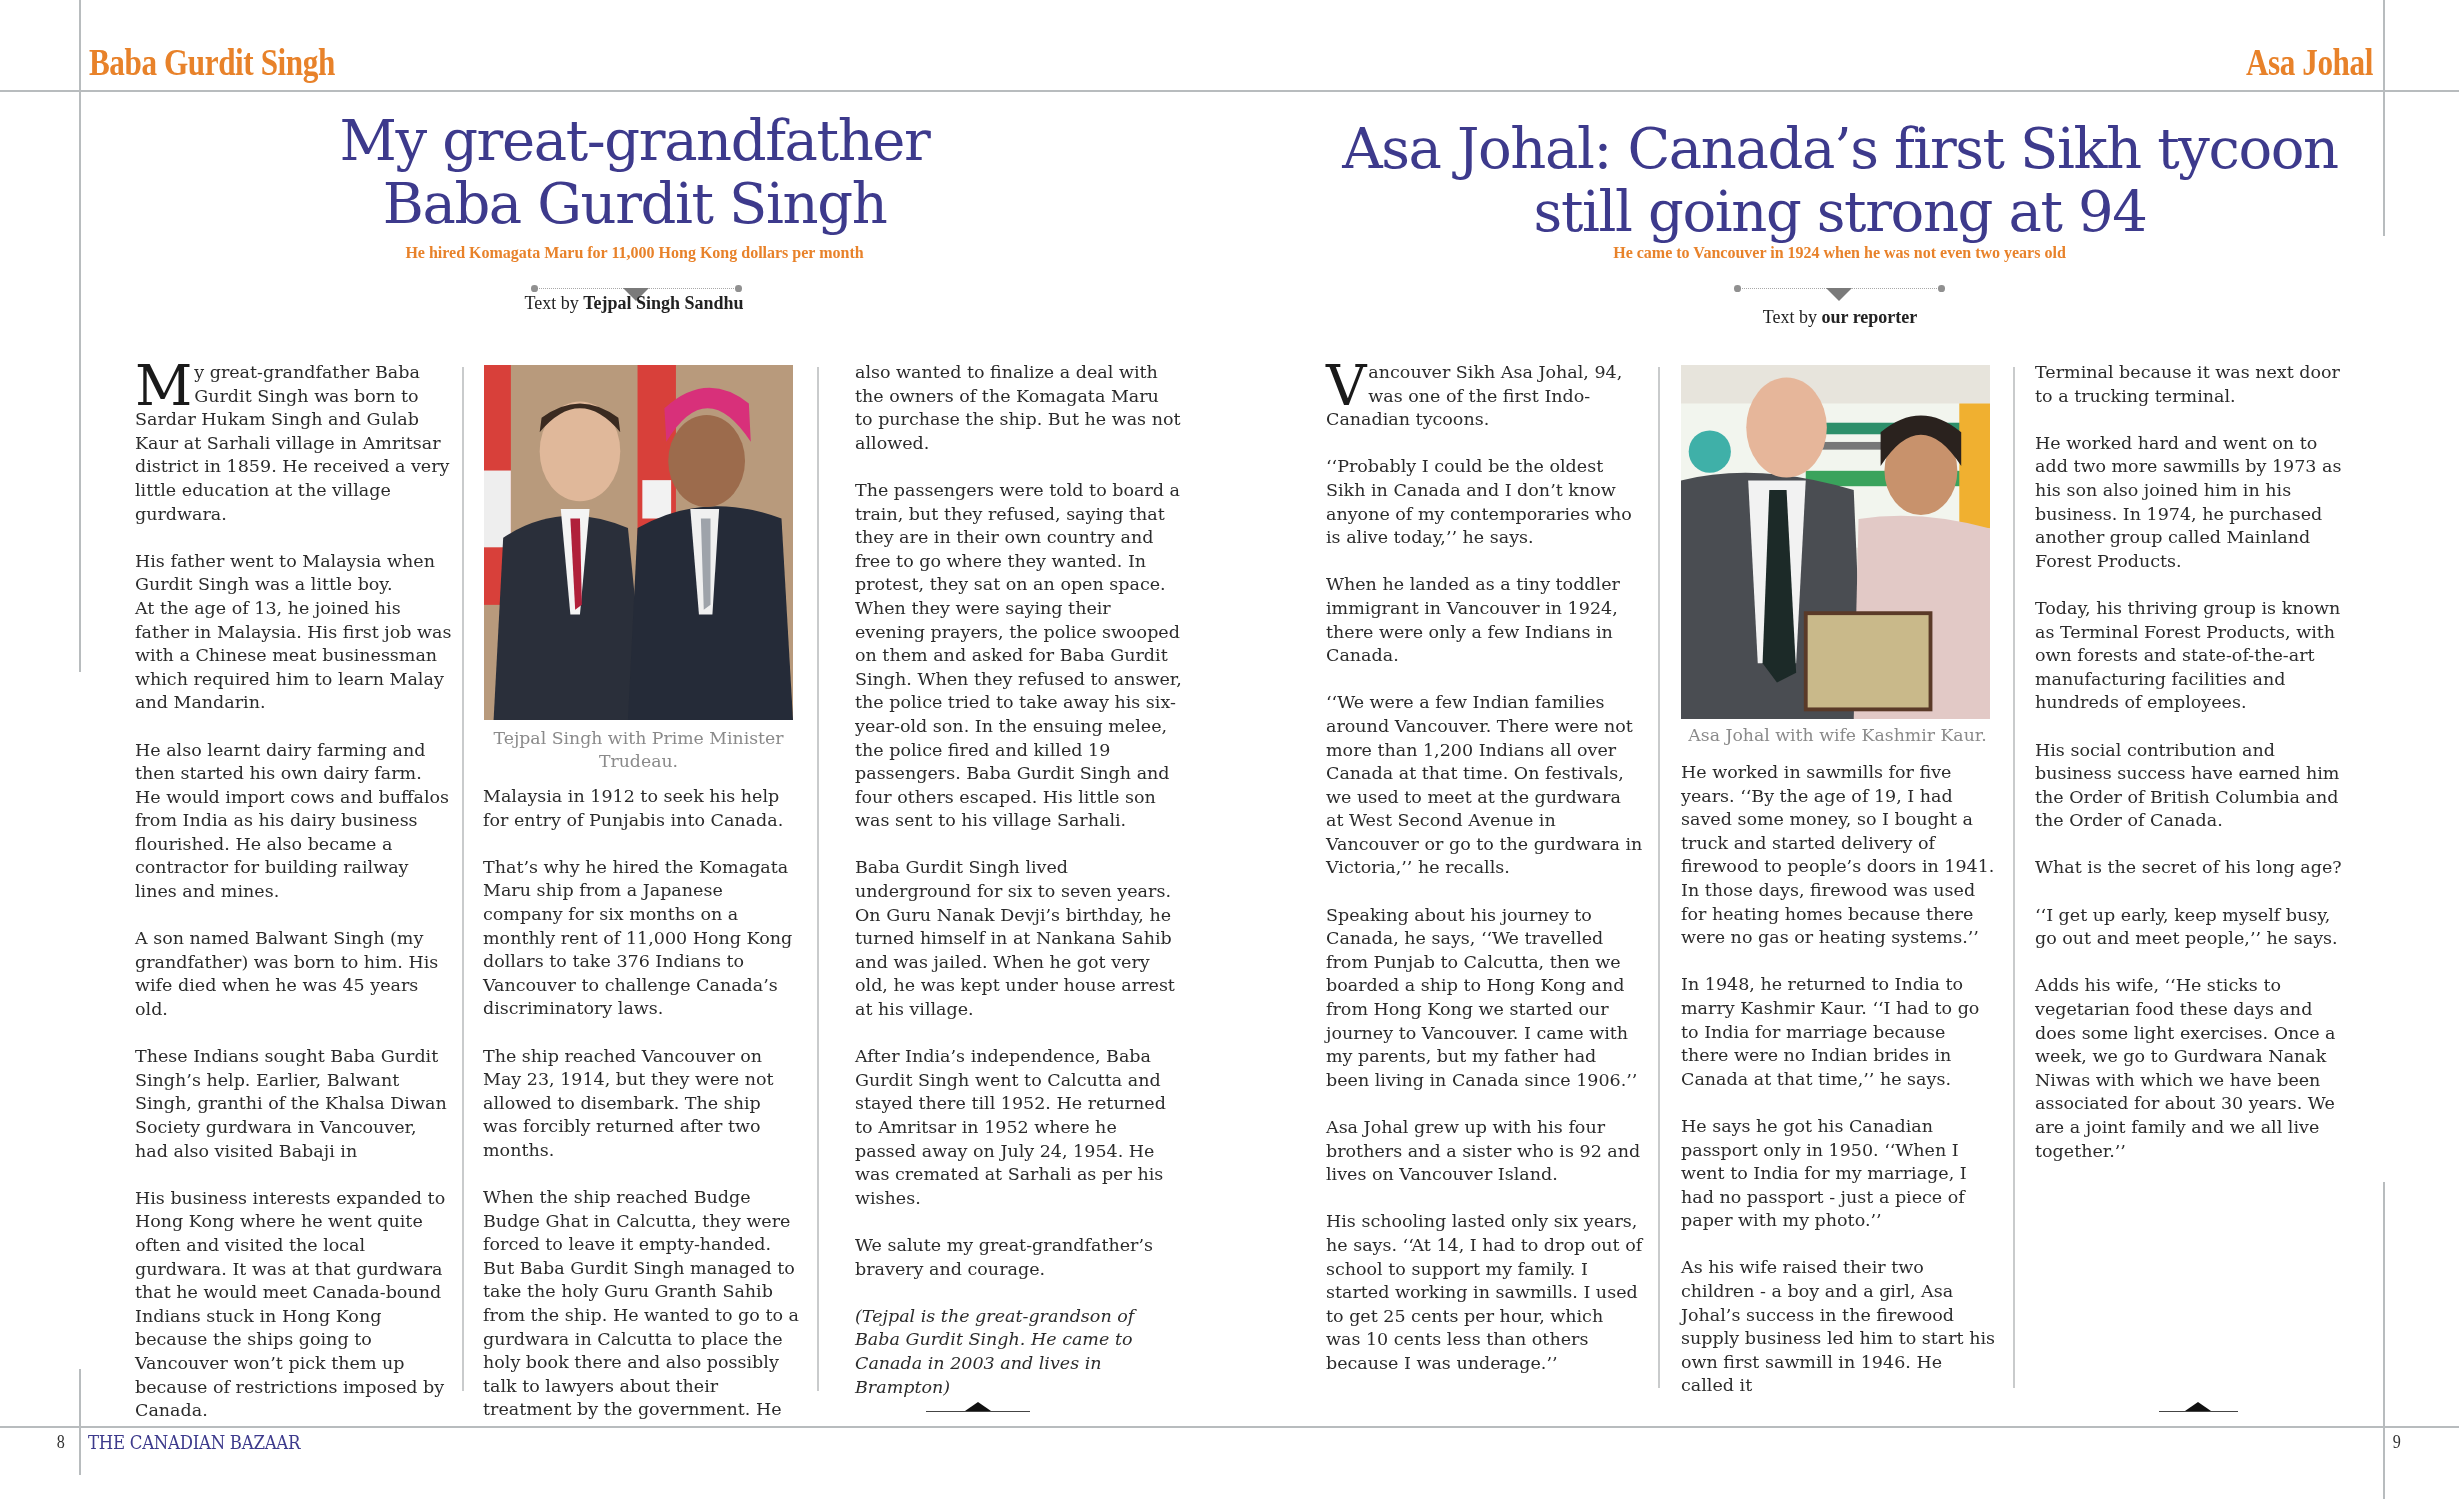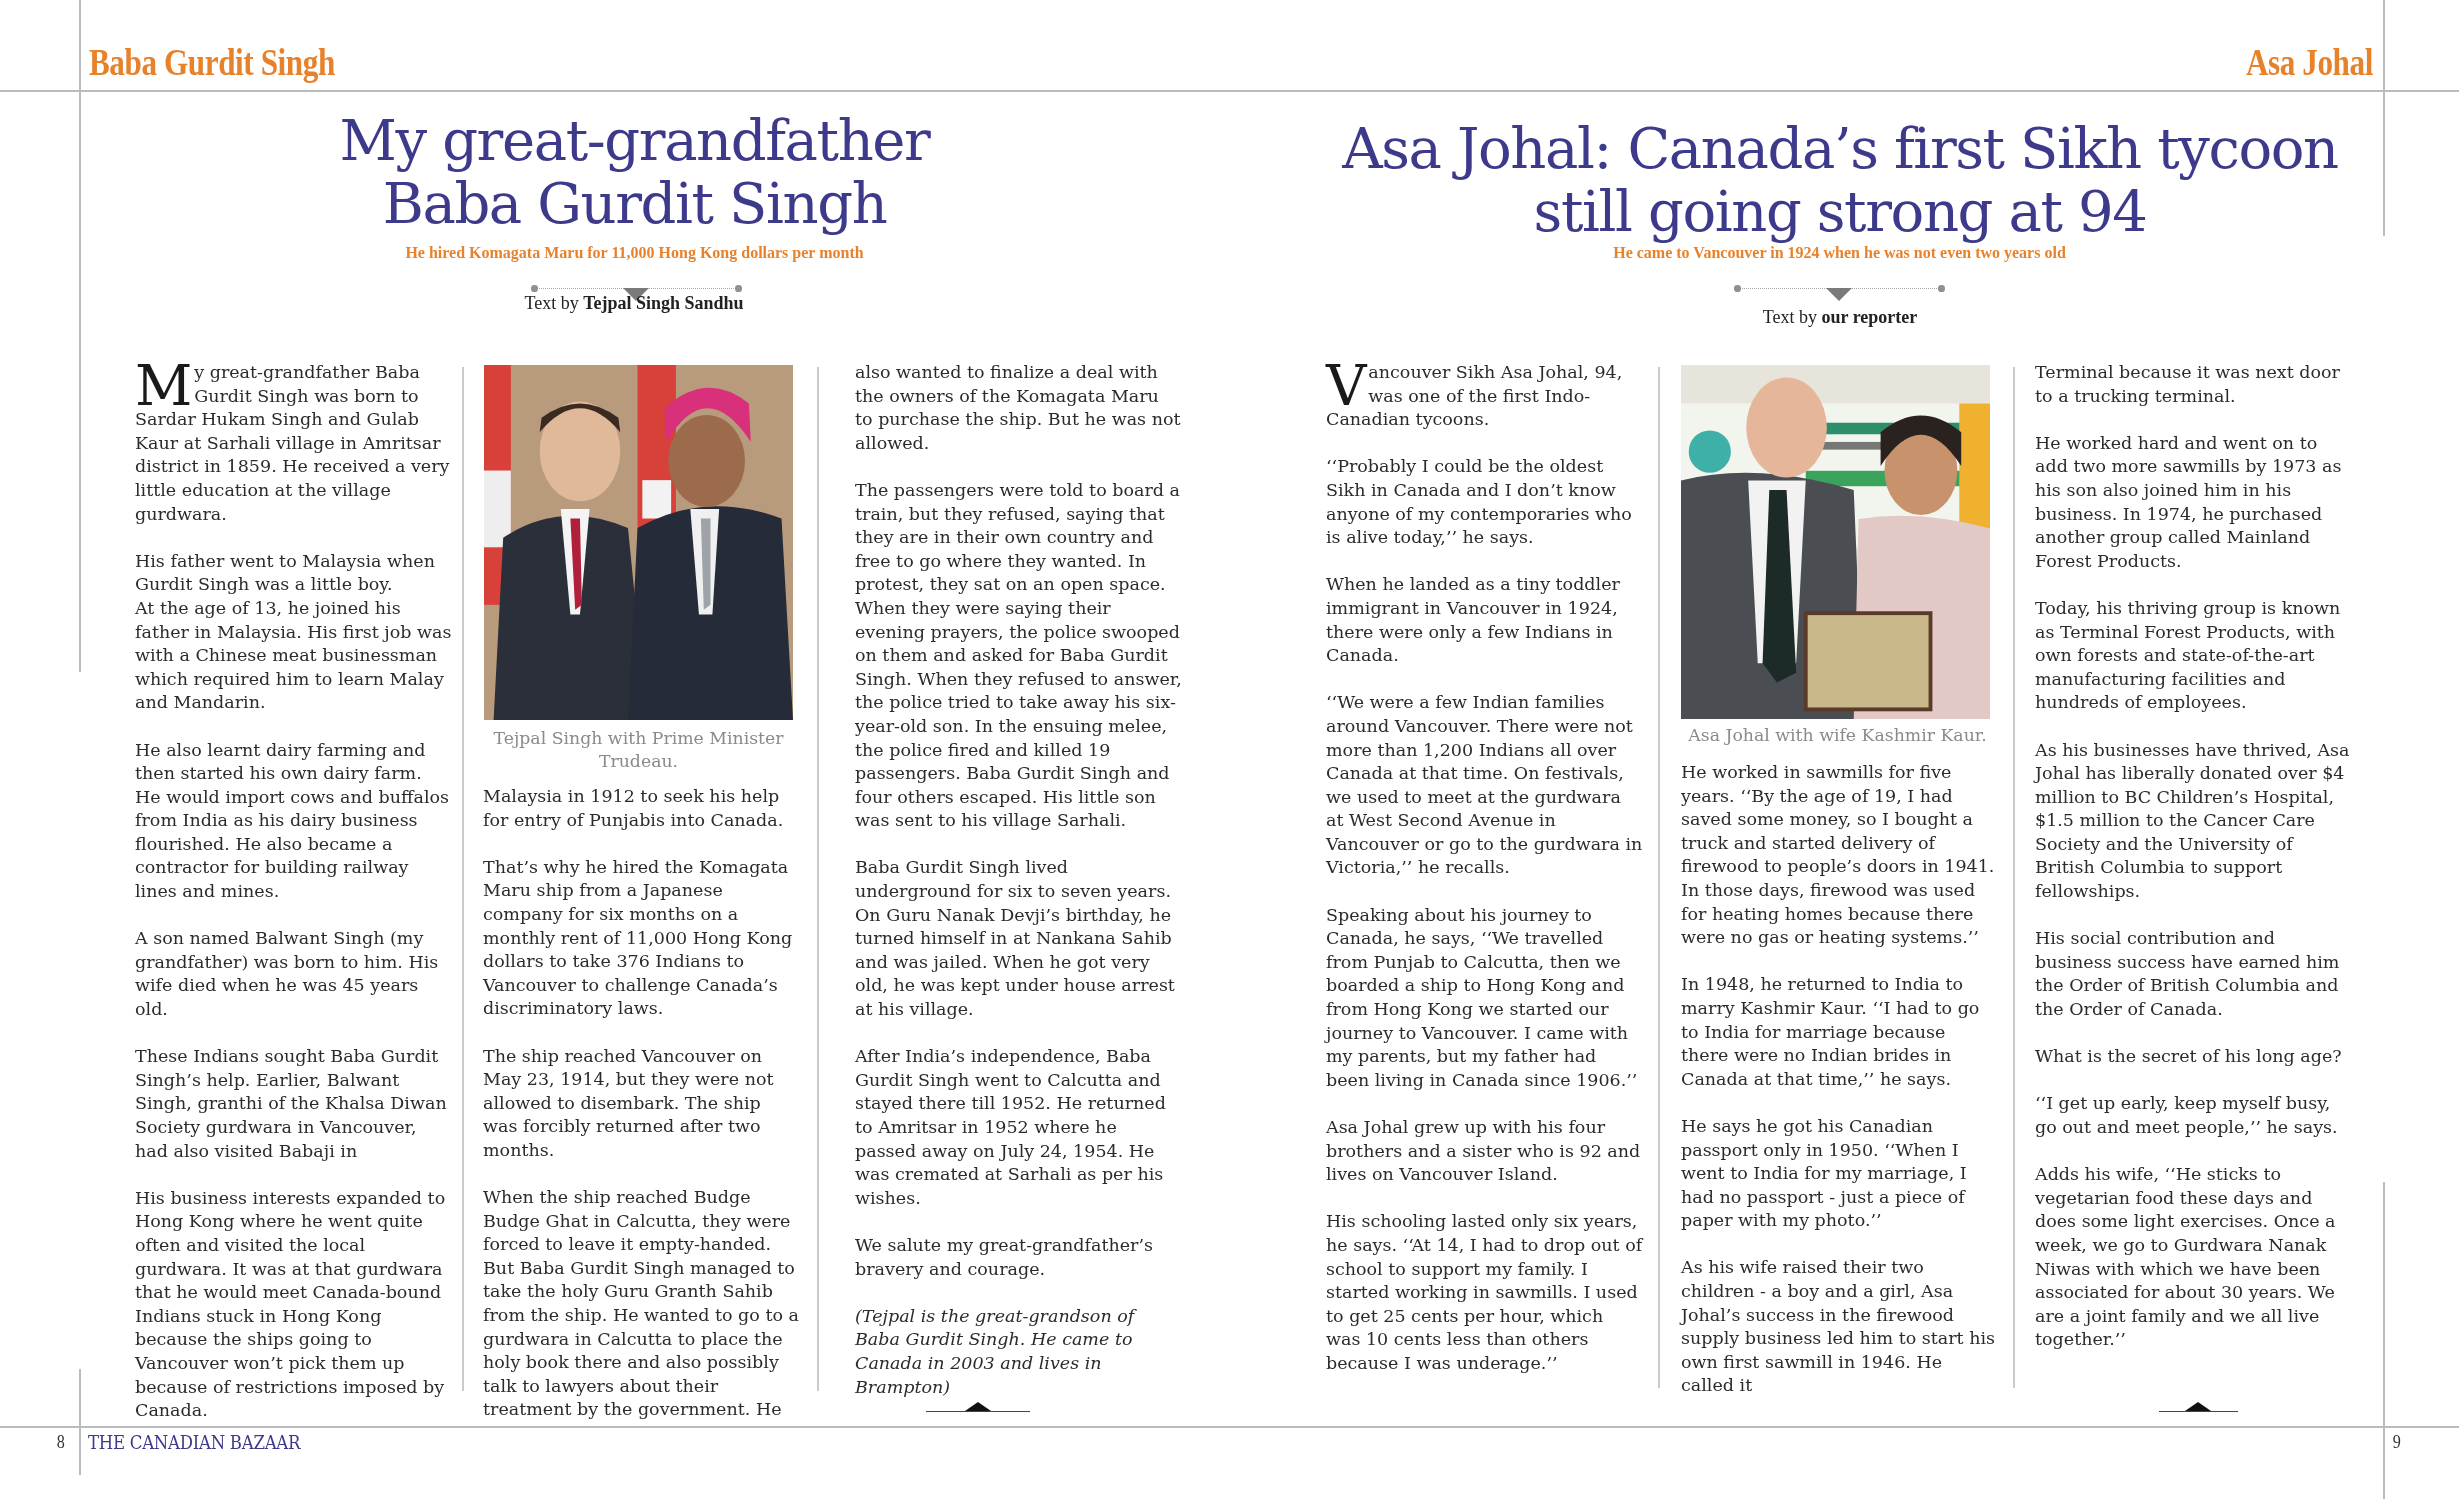--- a/index.html
+++ b/index.html
@@ -252,21 +252,20 @@
   <p>He worked in sawmills for five years. ‘‘By the age of 19, I had saved some money, so I bought a truck and started delivery of firewood to people’s doors in 1941. In those days, firewood was used for heating homes because there were no gas or heating systems.’’</p>
   <p>In 1948, he returned to India to marry Kashmir Kaur.  ‘‘I had to go to India for marriage because there were no Indian brides in Canada at that time,’’ he says.</p>
   <p>He says he got his Canadian passport only in 1950. ‘‘When I went to India for my marriage, I had no passport - just a piece of paper with my photo.’’</p>
   <p>As his wife raised their two children - a boy and a girl, Asa Johal’s success in the firewood supply business led him to start his own first sawmill in 1946. He called it</p>
 </div>
 
 <div class="column" id="col-6">
   <p>Terminal because it was next door to a trucking terminal.</p>
   <p>He worked hard and went on to add two more sawmills by 1973 as his son also joined him in his business. In 1974, he purchased another group called Mainland Forest Products.</p>
   <p>Today, his thriving group is known as Terminal Forest Products, with own forests and state-of-the-art manufacturing facilities and hundreds of employees.</p>
-  <p>As his businesses have thrived, Asa Johal has liberally donated over $4 million to BC Children’s Hospital, $1.5 million to the Cancer Care Society and the University of British Columbia to support fellowships.</p>
   <p>His social contribution and business success have earned him the Order of British Columbia and the Order of Canada.</p>
   <p>What is the secret of his long age?</p>
   <p>‘‘I get up early, keep myself busy, go out and meet people,’’ he says.</p>
   <p>Adds his wife, ‘‘He sticks to vegetarian food these days and does some light exercises. Once a week, we go to Gurdwara Nanak Niwas with which we have been associated for about 30 years. We are a joint family and we all live together.’’</p>
 </div>
 
 <div class="end-mark" id="end-mark-right">
   <div class="base"></div>
     <div class="peak"></div>
 </div>

